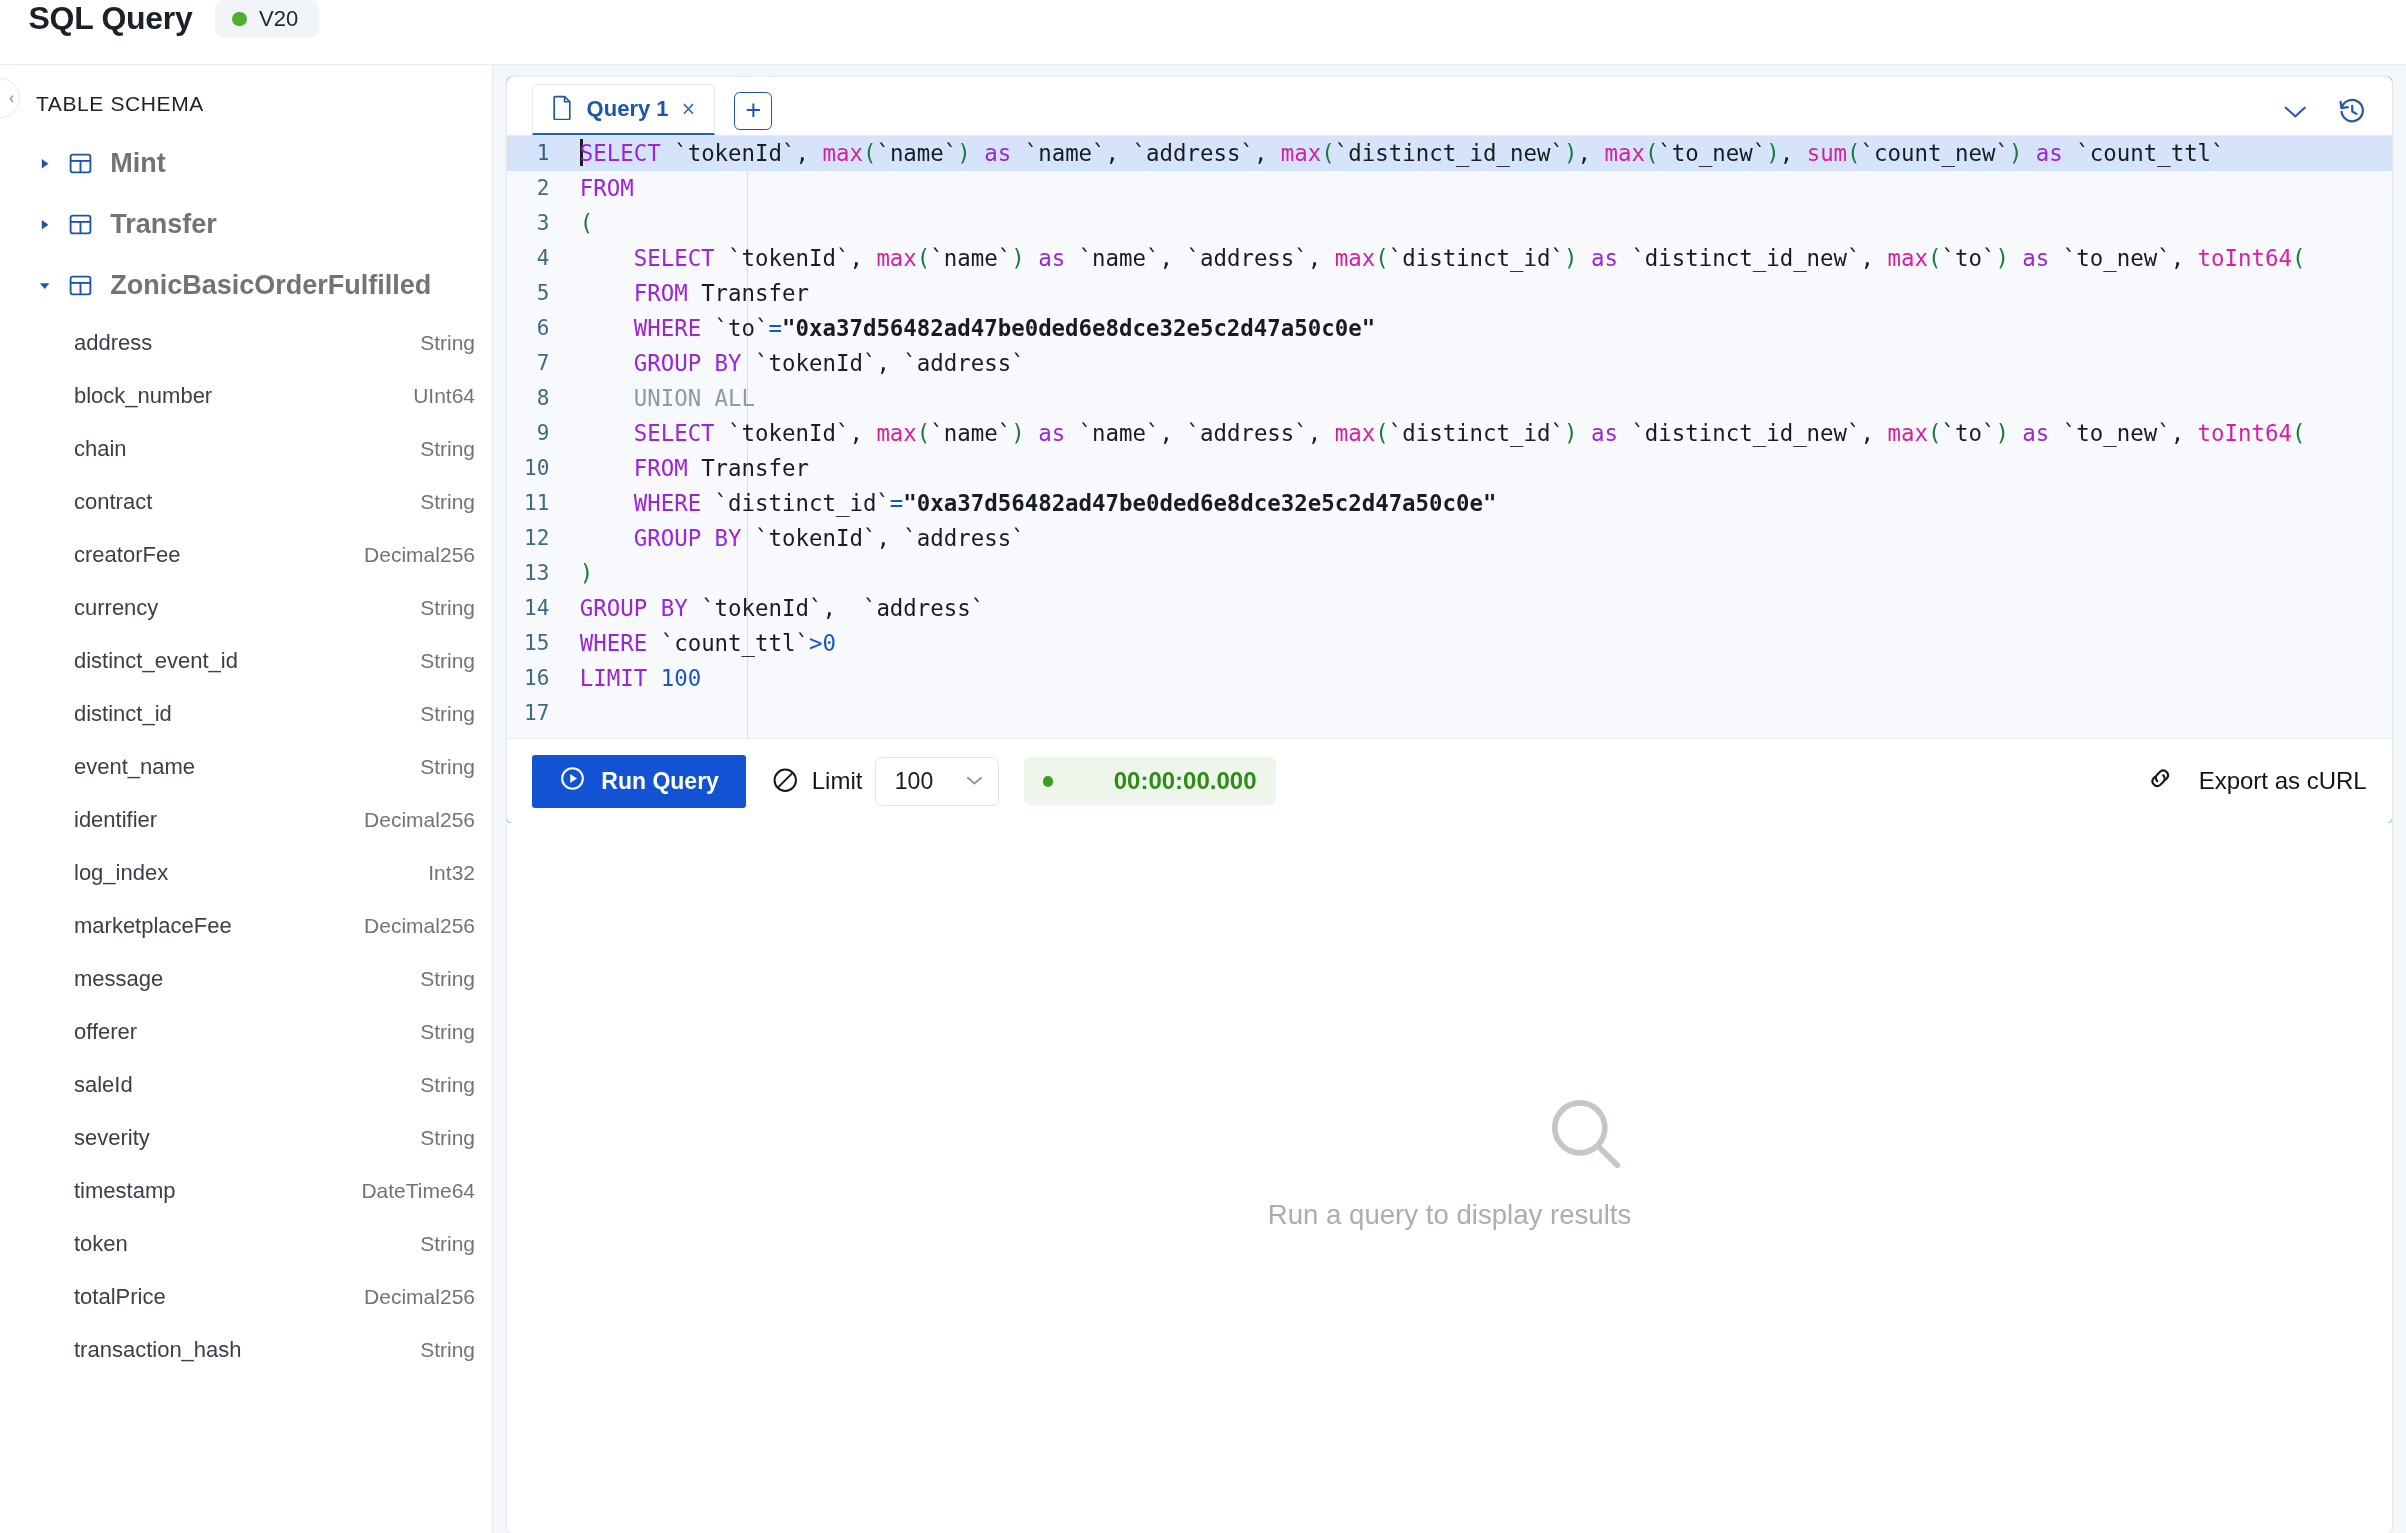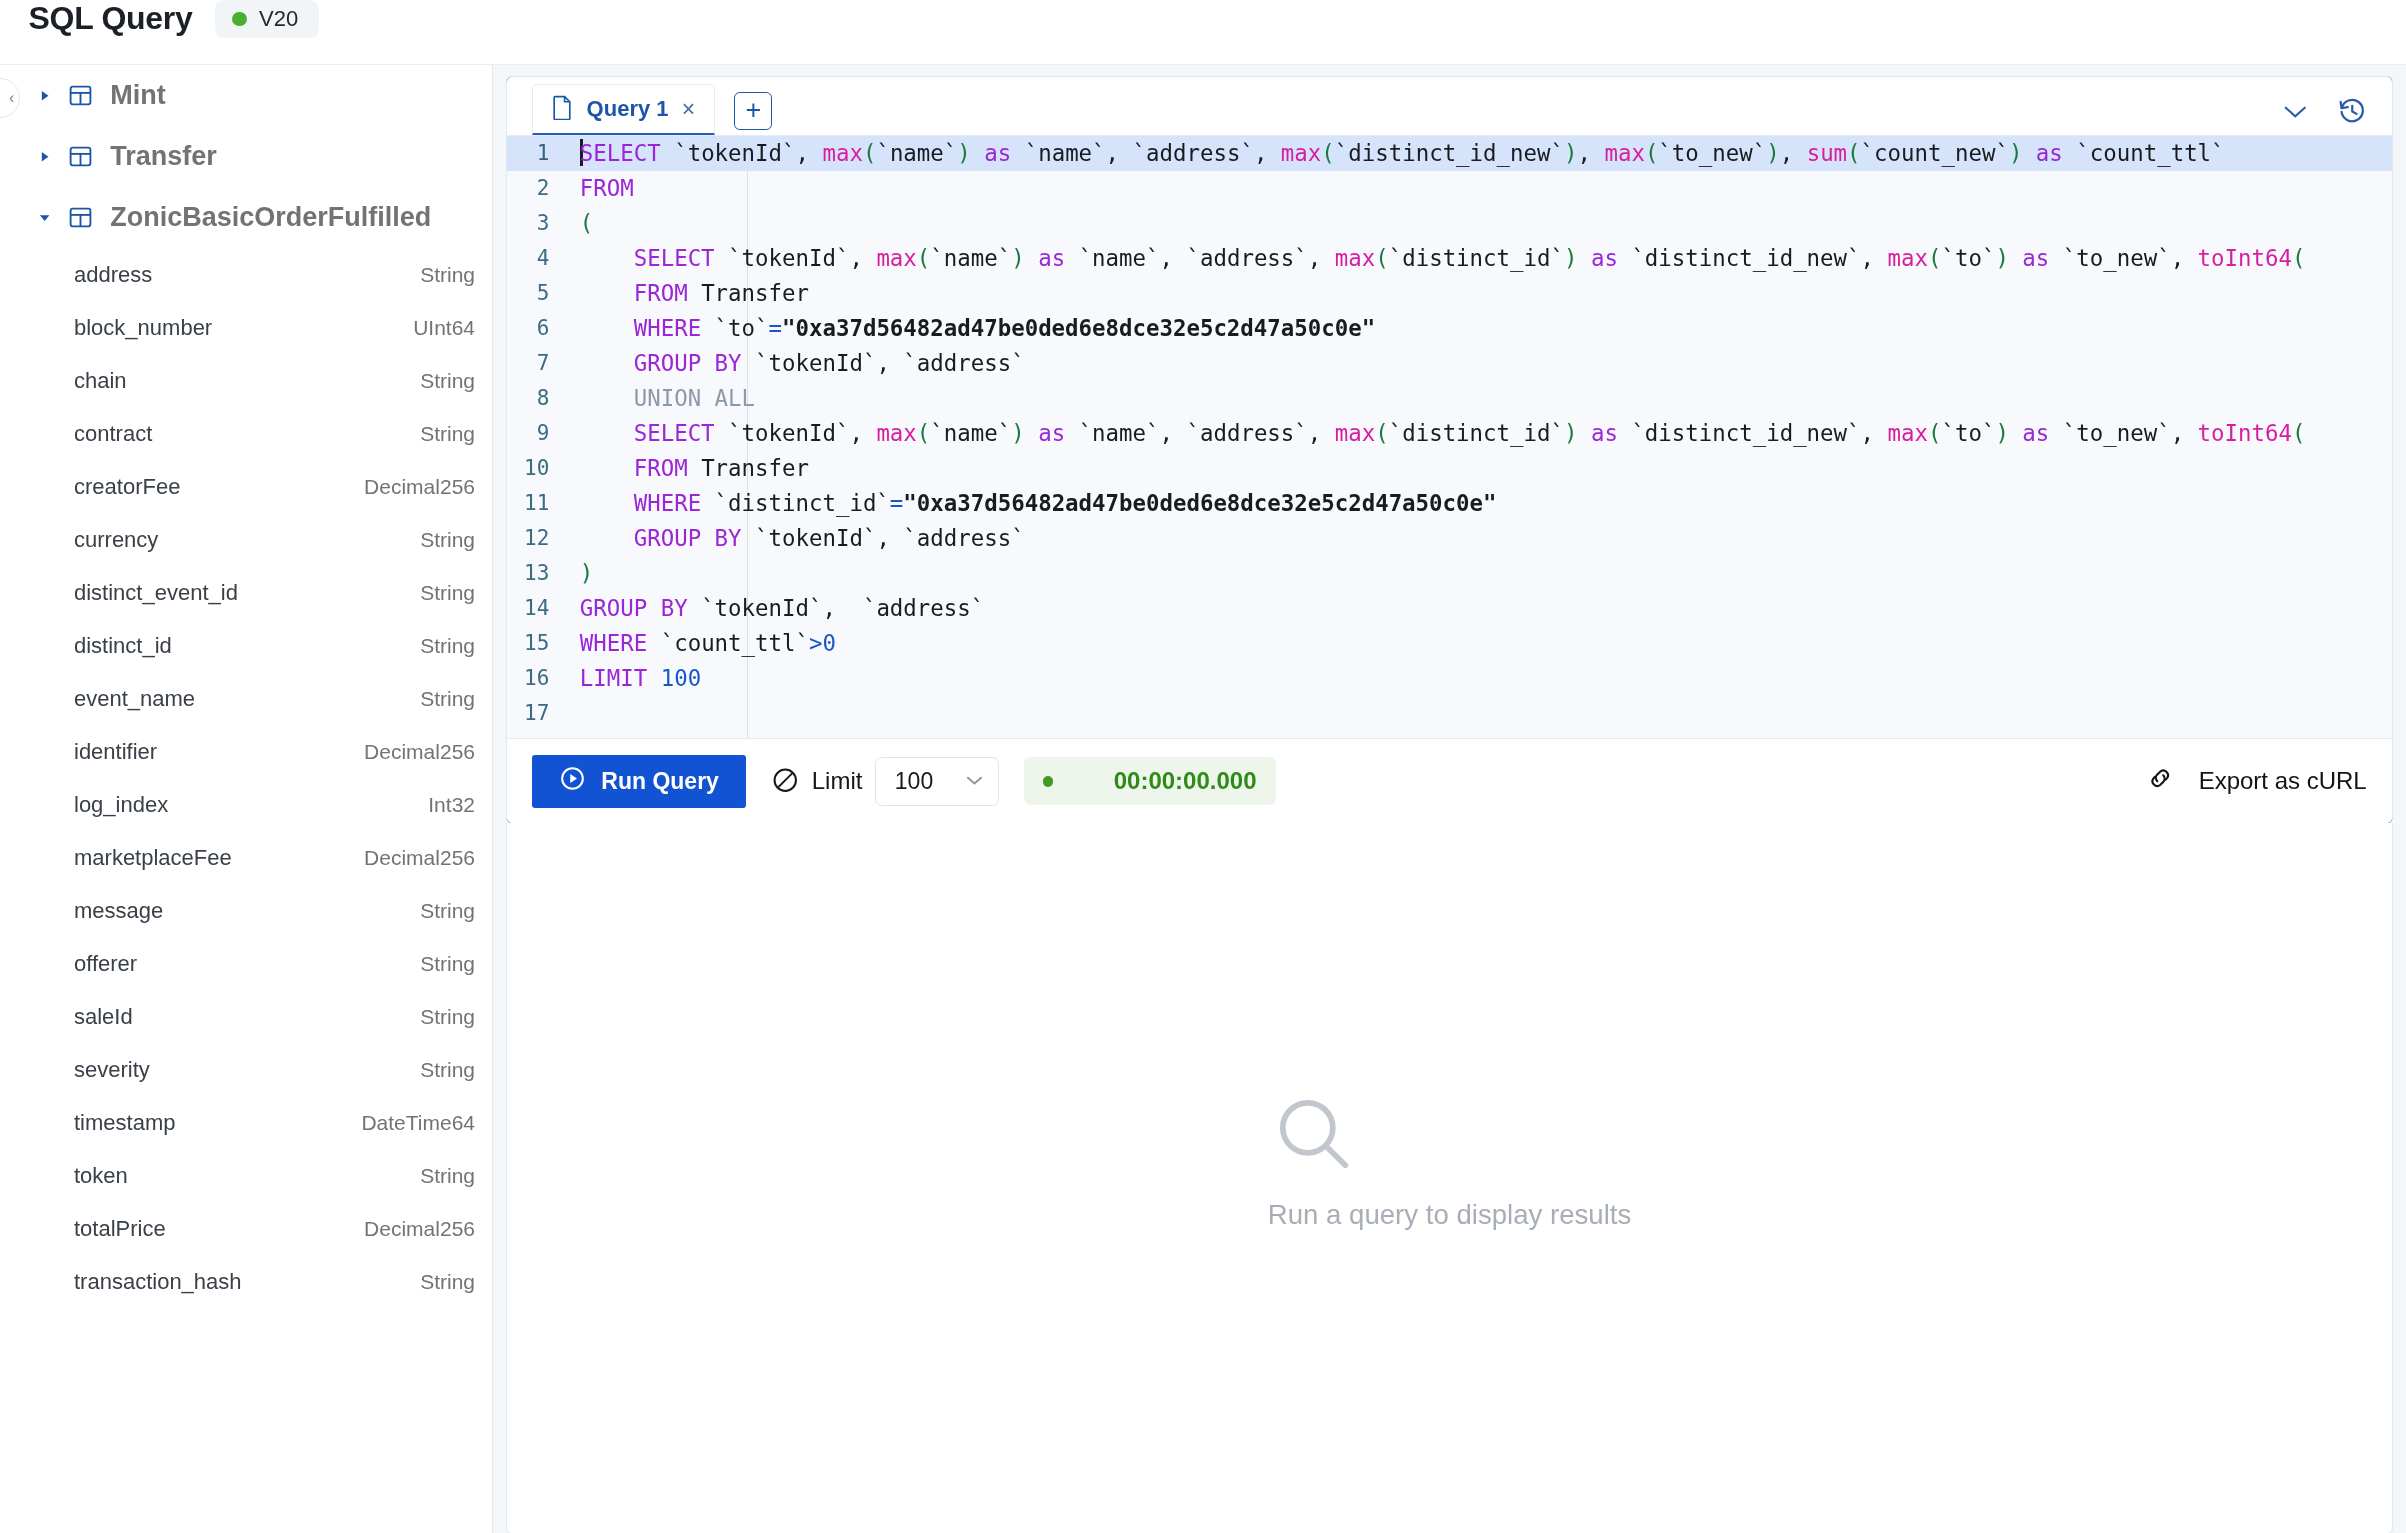--- a/index.html
+++ b/index.html
@@ -354,21 +354,21 @@
     justify-content: center;
     background: #ffffff;
     border: 1px solid #e3e8ee;
     border-top: none;
     border-radius: 0 0 5.7px 5.7px;
     margin-top: -1px;
   }
   .empty-wrap {
     display: flex;
     flex-direction: column;
-    align-items: flex-start;
+    align-items: flex-end;
     gap: 17px;
     margin-top: -38px;
   }
   .empty-text {
     font-size: 27.6px;
     color: #a8aeb6;
   }
 </style>
 </head>
 <body>
@@ -381,20 +381,21 @@
   </div>
 </div>
 
 <div class="app-body">
 
   <aside class="sidebar">
     <div class="collapse-handle">
       <span>‹</span>
     </div>
 
+    <div class="schema-title">TABLE SCHEMA</div>
 
     <div class="tree-node">
       <span class="caret">
         <svg width="13.3" height="13.3" viewBox="0 0 14 14">
             <path d="M4 2 L11 7 L4 12 Z" fill="#1b56a8"></path>
           </svg>
       </span>
       <span class="tbl-icon">
         <svg width="25" height="25" viewBox="0 0 24 24" fill="none" stroke="#1b56a8" stroke-width="1.8">
           <rect x="2.5" y="3.5" width="19" height="17" rx="2"></rect>

